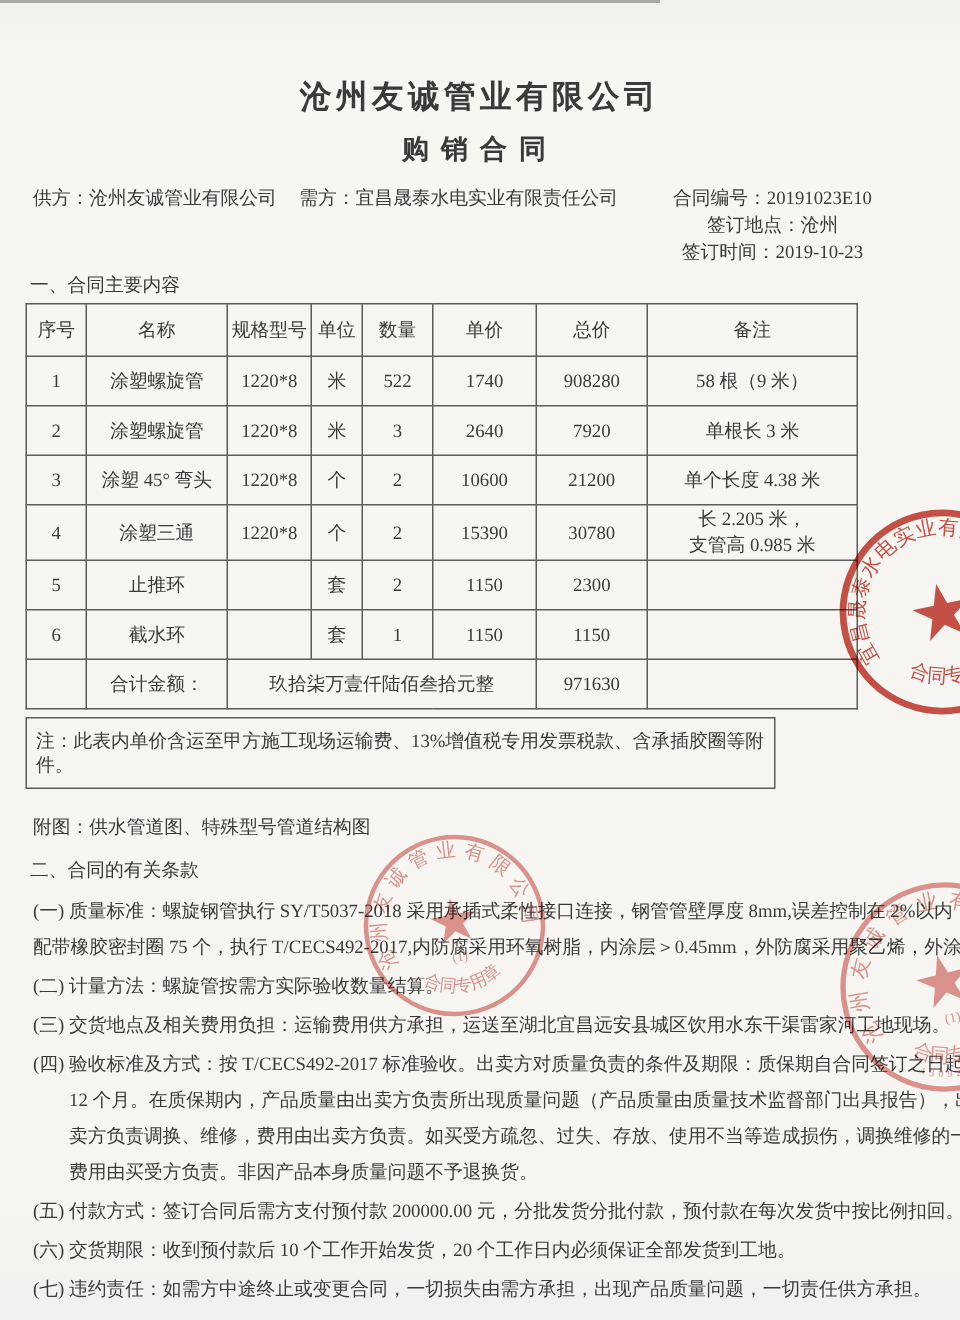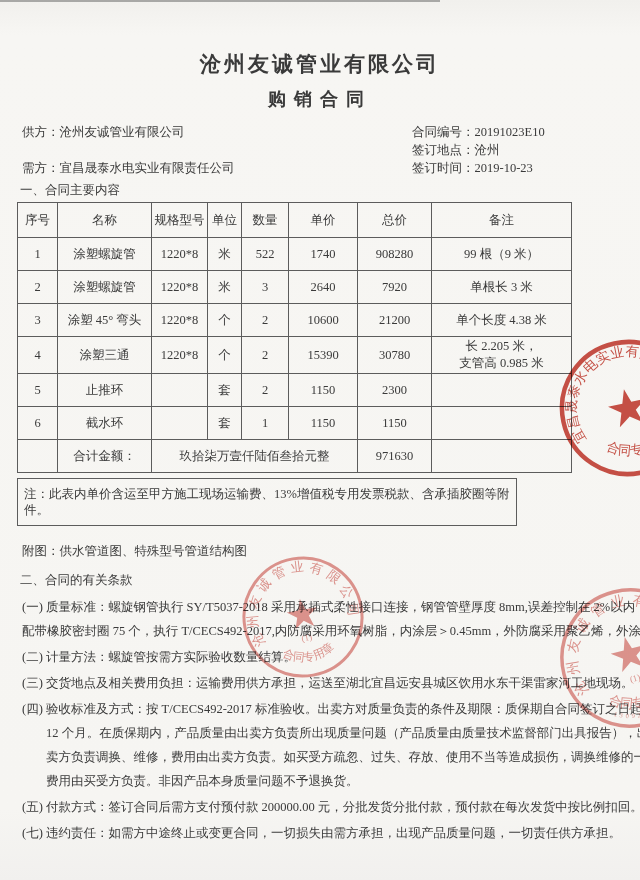--- a/index.html
+++ b/index.html
@@ -7,22 +7,22 @@
     width:640px;height:880px;overflow:hidden;position:relative;
     background:linear-gradient(180deg,#f1f0ed 0%,#f7f6f3 4%,#f6f5f2 92%,#f1f0ee 100%);
     font-family:"Liberation Serif","DejaVu Serif",serif;
     color:#3a3a3a;
   }
   .page{position:relative;width:640px;height:880px;box-sizing:border-box;padding-top:51px;}
   .top-edge{position:absolute;top:0;left:0;width:440px;height:2px;background:rgba(95,95,95,.5);}
   .title{margin:0;text-align:center;font-size:21px;font-weight:600;letter-spacing:3px;line-height:26px;}
   .subtitle{margin:10px 0 0 0;text-align:center;font-size:18px;font-weight:600;letter-spacing:8px;line-height:24px;}
   .info{display:flex;margin:12px 22px 0 22px;}
-  .info-left{flex:1;display:flex;flex-direction:column;justify-content:space-between;}
-  .info-right{width:206px;}
+  .info-left{flex:1;display:flex;flex-direction:row;justify-content:space-between;}
+  .info-right{width:206px;text-align:center;}
   .info-line{font-size:12.5px;line-height:18px;white-space:nowrap;}
   .sec-heading{margin:4px 0 0 20px;font-size:12.5px;line-height:18px;}
   table.items{border-collapse:collapse;margin:3px 0 0 17px;table-layout:fixed;width:554px;font-size:12.5px;}
   table.items th,table.items td{border:1px solid #5c5c5c;text-align:center;vertical-align:middle;padding:1px 2px;font-weight:normal;overflow:hidden;}
   table.items th{height:32px;}
   table.items td{height:30px;}
   .note-box{box-sizing:border-box;width:500px;margin:5px 0 0 17px;border:1px solid #5c5c5c;padding:7px 6px;font-size:12.5px;line-height:16px;}
   .attachment{margin:16px 0 0 22px;font-size:12.5px;line-height:18px;}
   .sec2-heading{margin:11px 0 0 20px;font-size:12.5px;line-height:18px;}
   .clauses{margin:6px 22px 0 22px;}
@@ -85,21 +85,21 @@
       </thead>
     <tbody>
         <tr>
           <td>1</td>
           <td>涂塑螺旋管</td>
           <td>1220*8</td>
           <td>米</td>
           <td>522</td>
           <td>1740</td>
           <td>908280</td>
-          <td>99 根（9 米）</td>
+          <td>58 根（9 米）</td>
         </tr>
         <tr>
           <td>2</td>
           <td>涂塑螺旋管</td>
           <td>1220*8</td>
           <td>米</td>
           <td>3</td>
           <td>2640</td>
           <td>7920</td>
           <td>单根长 3 米</td>
@@ -173,20 +173,23 @@
         <div class="clause-line">(三) 交货地点及相关费用负担：运输费用供方承担，运送至湖北宜昌远安县城区饮用水东干渠雷家河工地现场。</div>
       </div>
       <div class="clause">
         <div class="clause-line">(四) 验收标准及方式：按 T/CECS492-2017 标准验收。出卖方对质量负责的条件及期限：质保期自合同签订之日起</div>
         <div class="clause-line indent">12 个月。在质保期内，产品质量由出卖方负责所出现质量问题（产品质量由质量技术监督部门出具报告），出</div>
         <div class="clause-line indent">卖方负责调换、维修，费用由出卖方负责。如买受方疏忽、过失、存放、使用不当等造成损伤，调换维修的一</div>
         <div class="clause-line indent">费用由买受方负责。非因产品本身质量问题不予退换货。</div>
       </div>
       <div class="clause">
         <div class="clause-line">(五) 付款方式：签订合同后需方支付预付款 200000.00 元，分批发货分批付款，预付款在每次发货中按比例扣回。</div>
+      </div>
+      <div class="clause">
+        <div class="clause-line">(六) 交货期限：收到预付款后 10 个工作开始发货，20 个工作日内必须保证全部发货到工地。</div>
       </div>
       <div class="clause">
         <div class="clause-line">(七) 违约责任：如需方中途终止或变更合同，一切损失由需方承担，出现产品质量问题，一切责任供方承担。</div>
       </div>
     </div>
 
   <div class="seal seal-buyer" style="left:552px;top:332px;">
     <svg width="152" height="152" viewBox="0 0 152 152">
       <defs>
         <path id="b-arc" d="M 28.9 98 A 52 52 0 1 1 123.1 98" fill="none"></path>

